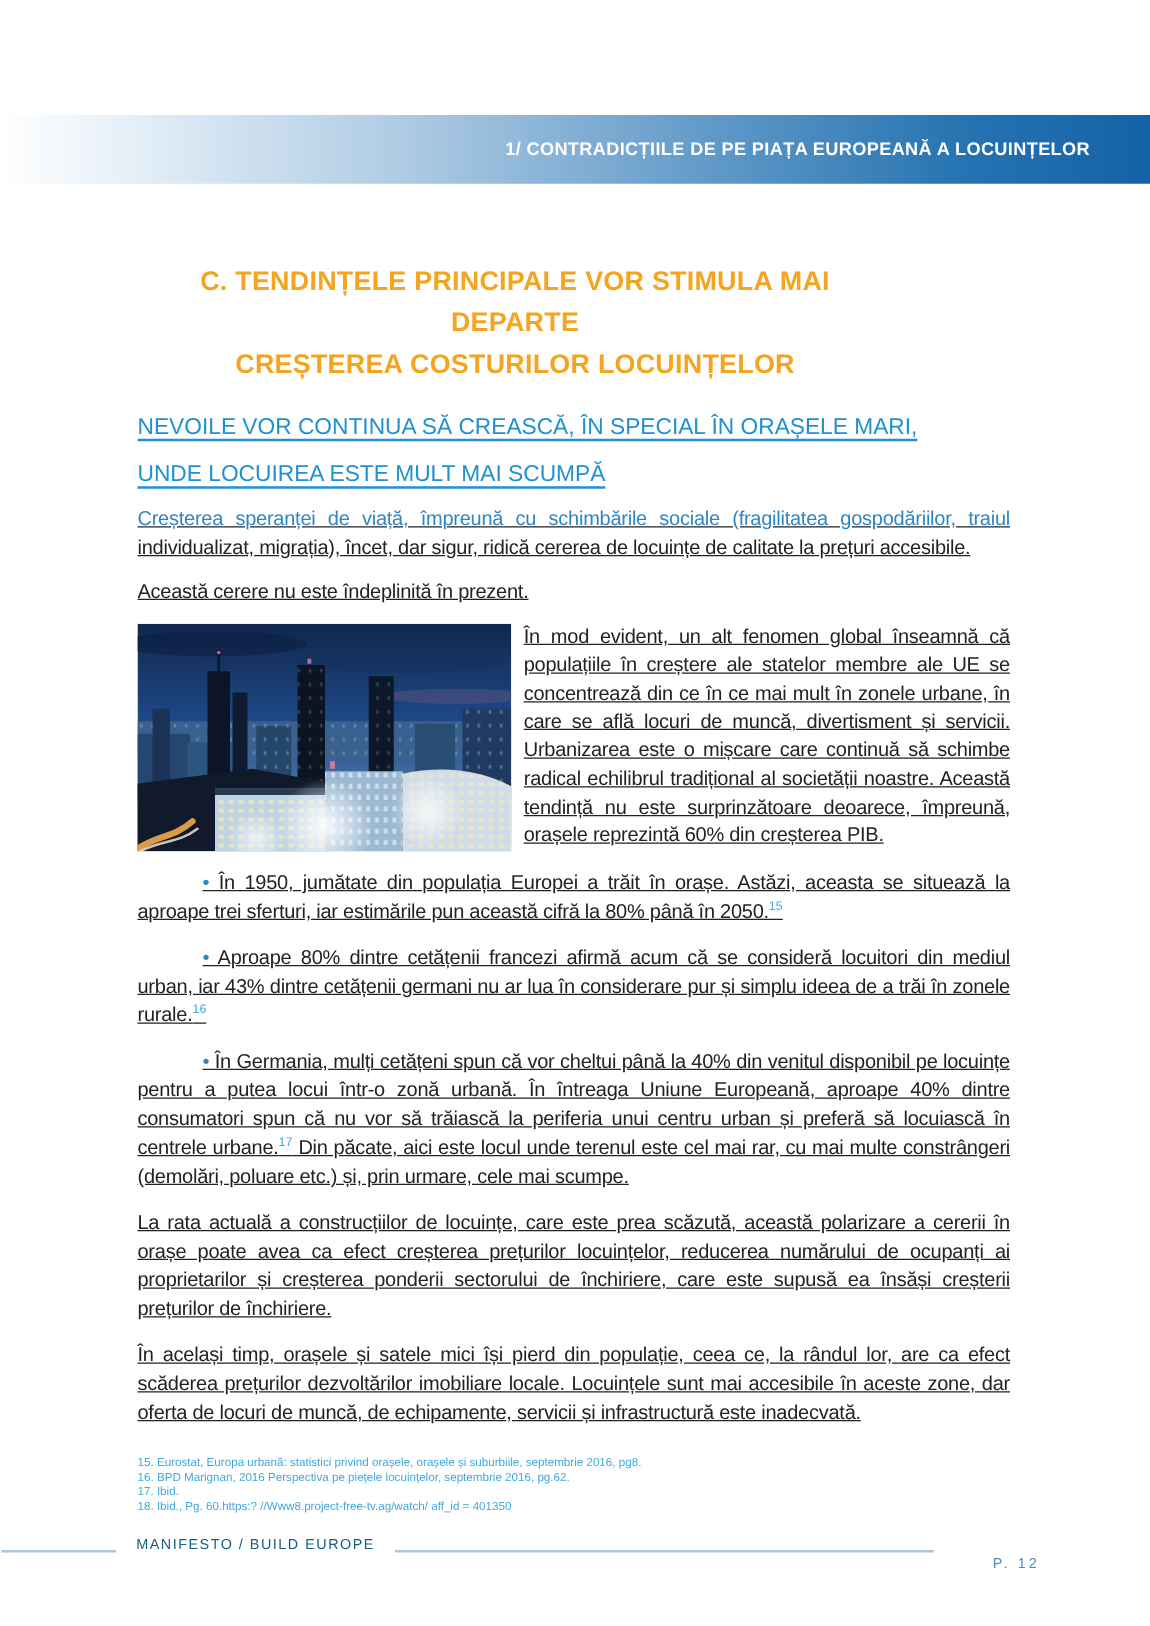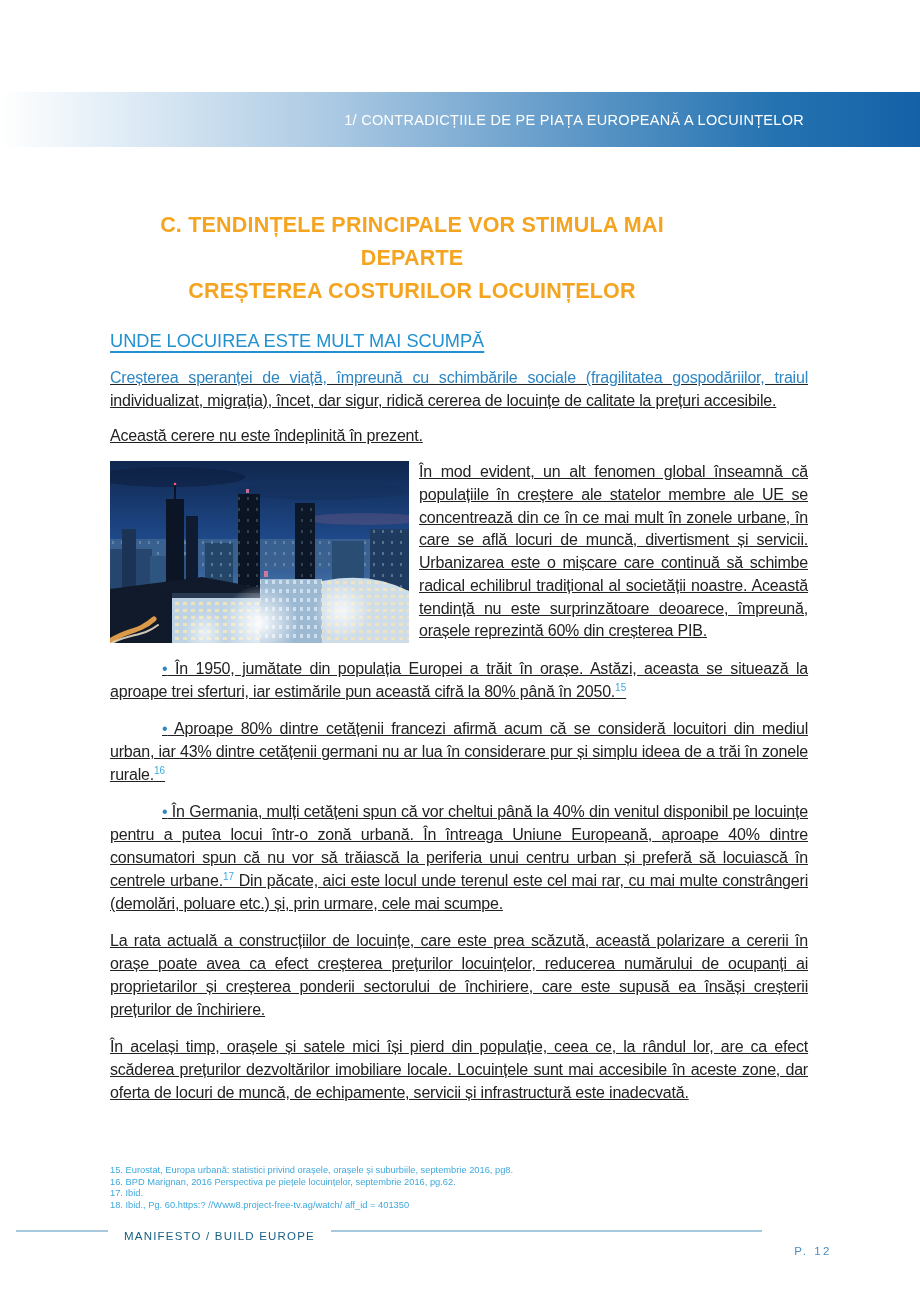--- a/index.html
+++ b/index.html
@@ -2,21 +2,21 @@
 <html><head>
 <meta charset="utf-8">
 <style>
   html,body{margin:0;padding:0;background:#ffffff;}
   .page{position:relative;width:920px;height:1301px;background:#ffffff;overflow:hidden;
         font-family:"Liberation Sans", sans-serif;color:#222;}
   
   .band{position:absolute;top:92px;left:0;width:920px;height:55px;
         background:linear-gradient(to right,#ffffff 0%,#e3eef7 12%,#aecbe4 35%,#6099c8 62%,#2573b1 84%,#1561a8 100%);
         display:flex;align-items:center;justify-content:flex-end;}
-  .band-title{color:#ffffff;font-size:14.5px;letter-spacing:.3px;padding-right:116px;font-weight:400;}
+  .band-title{color:#ffffff;font-size:14.5px;letter-spacing:.3px;padding-right:48px;font-weight:700;}
   
   .content{position:absolute;top:147px;left:0;width:908px;padding:62px 100px 0 110px;box-sizing:border-box;}
   .heading{color:#F5A41F;font-weight:bold;font-size:21.5px;line-height:33px;text-align:center;
            margin:0 94px 0 0;letter-spacing:.2px;}
   .subheading{color:#2191CF;font-size:18.2px;line-height:38px;margin-top:14px;font-weight:400;}
   .subheading span{text-decoration:underline;text-decoration-thickness:1.5px;text-underline-offset:4px;}
   p{margin:0;font-size:16px;line-height:23px;letter-spacing:-.2px;text-decoration:underline;}
   .intro{margin-top:6px;text-align:justify;}
   .intro .blue{color:#2E86C4;}
   .unmet{margin-top:12px;}
@@ -24,21 +24,21 @@
   .photo{width:299px;height:182px;flex:0 0 299px;display:block;}
   .media p{flex:1;text-align:justify;line-height:22.75px;}
   .bullet{margin-top:14px;text-align:justify;text-indent:52px;}
   .bullet .dot{color:#2E86C4;}
   .para{margin-top:14px;text-align:justify;}
   sup{color:#3FA9DC;font-size:10px;line-height:0;letter-spacing:0;}
   
   .footnotes{position:absolute;top:1165px;left:110px;right:100px;color:#3FA9DC;
              font-size:9.3px;line-height:11.5px;}
   
-  .footer-row{position:absolute;top:1230px;left:16px;width:746px;display:flex;align-items:flex-start;}
+  .footer-row{position:absolute;top:1230px;left:1px;width:746px;display:flex;align-items:flex-end;}
   .rule{height:2px;background:#a8c8dc;}
   .rule.short{width:92px;margin-right:16px;}
   .rule.long{flex:1;margin-left:16px;}
   .brand{color:#175E83;font-size:11.5px;letter-spacing:1.2px;font-weight:400;white-space:nowrap;}
   .pageno{position:absolute;top:1245px;right:88px;color:#4A8FC2;font-size:11.5px;letter-spacing:2.5px;}
 </style>
 </head>
 <body>
 
 <div class="page">
@@ -48,20 +48,21 @@
   </div>
 
   <div class="content">
 
     <div class="heading">
       <div>C. TENDINȚELE PRINCIPALE VOR STIMULA MAI DEPARTE</div>
       <div>CREȘTEREA COSTURILOR LOCUINȚELOR</div>
     </div>
 
     <div class="subheading">
+      <div><span>NEVOILE VOR CONTINUA SĂ CREASCĂ, ÎN SPECIAL ÎN ORAȘELE MARI,</span></div>
       <div><span>UNDE LOCUIREA ESTE MULT MAI SCUMPĂ</span></div>
     </div>
 
     <p class="intro"><span class="blue">Creșterea speranței de viață, împreună cu schimbările sociale (fragilitatea gospodăriilor, traiul</span><span> individualizat, migrația), încet, dar sigur, ridică cererea de locuințe de calitate la prețuri accesibile.</span></p>
 
     <p class="unmet">Această cerere nu este îndeplinită în prezent.</p>
 
     <div class="media">
       <svg class="photo" viewBox="0 0 299 182" preserveAspectRatio="none" xmlns="http://www.w3.org/2000/svg" role="img">
         <defs>

